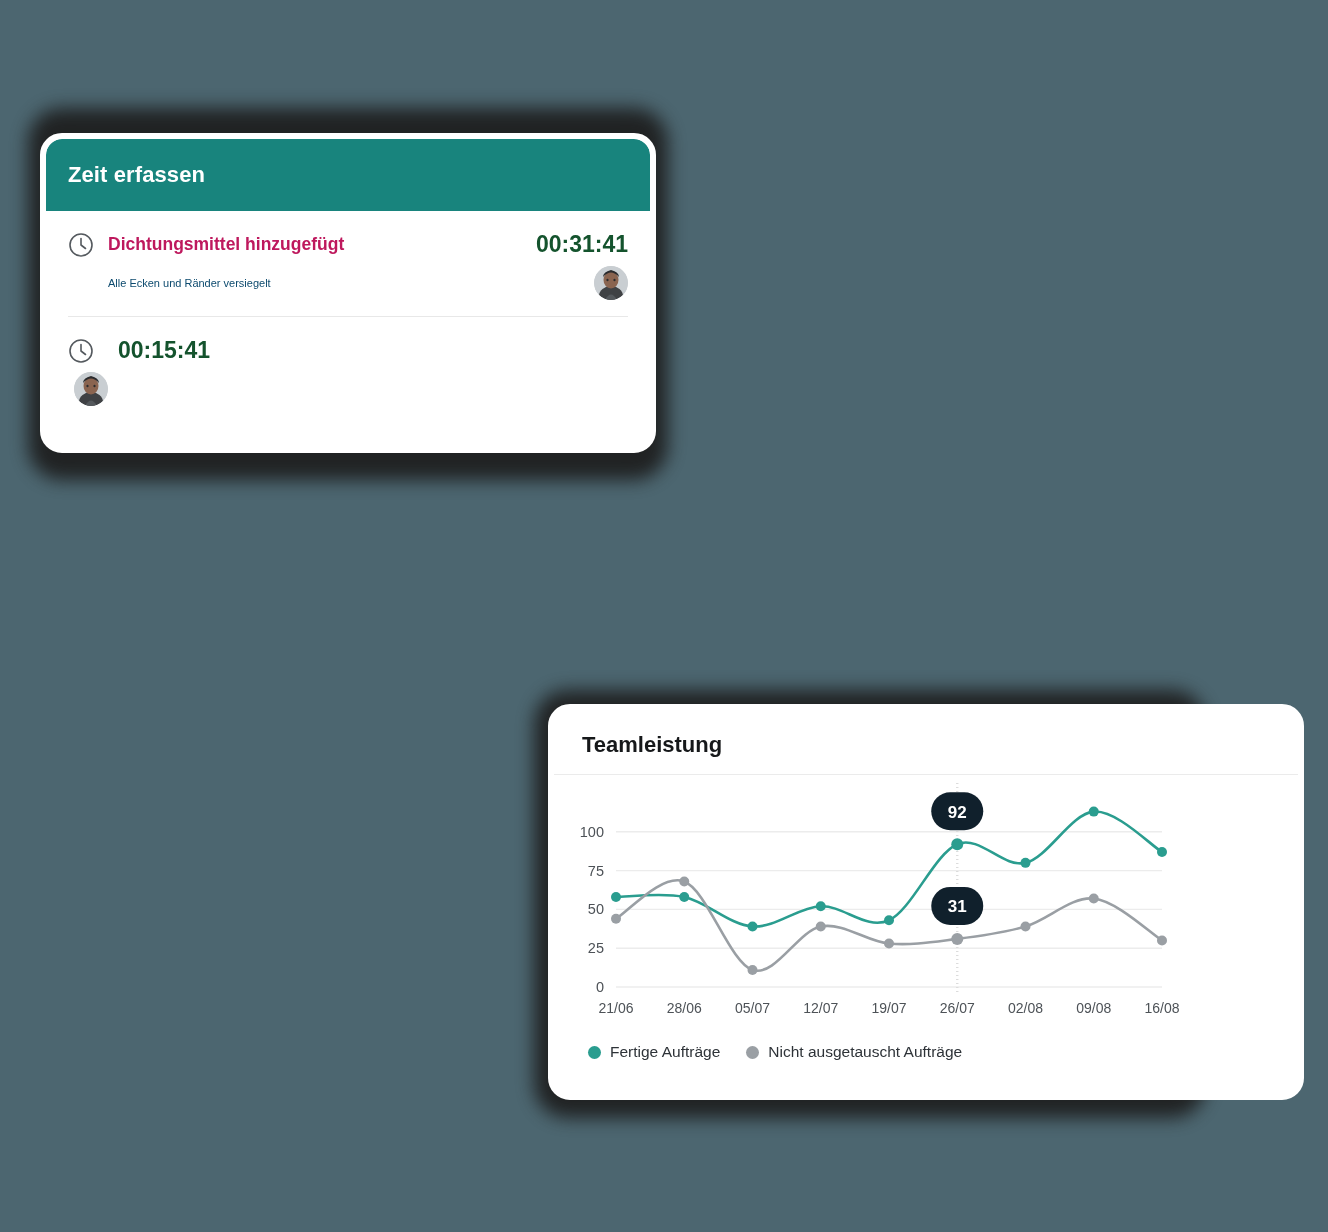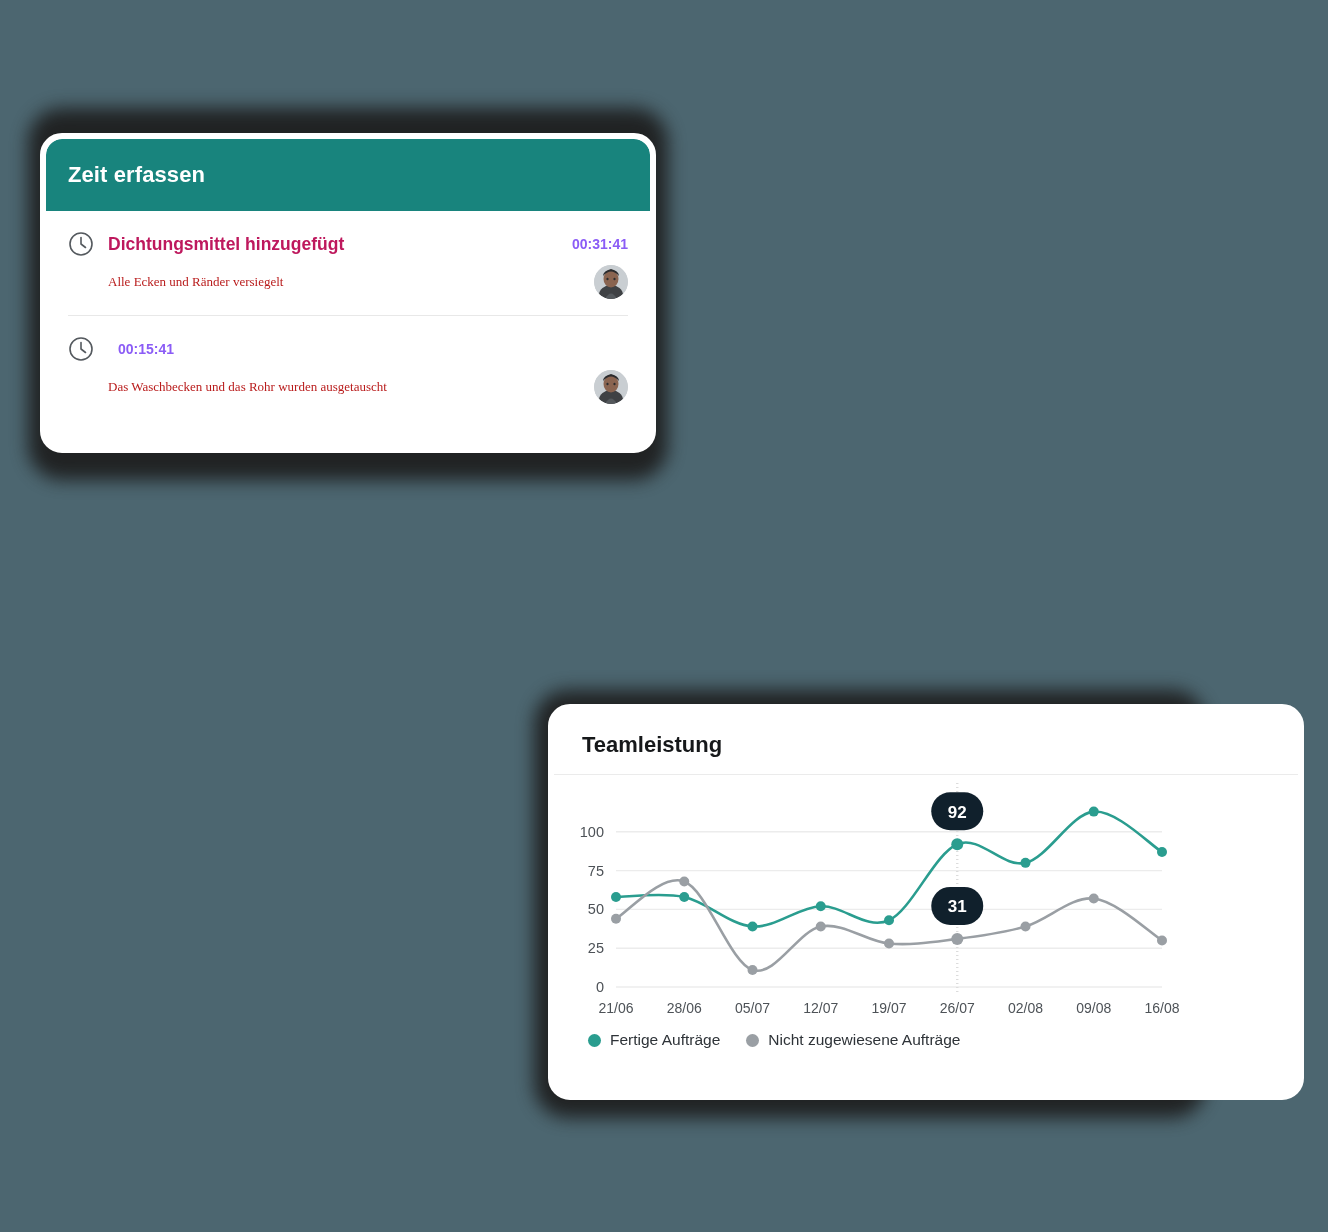--- a/index.html
+++ b/index.html
@@ -57,34 +57,33 @@
   .entry-row1 { display:flex; align-items:center; }
   .clock-icon { width:26px; height:26px; flex:none; margin-right:14px; }
   .entry-title {
     font-size:17.5px;
     font-weight:bold;
     color:#be185d;
     flex:1;
     white-space:nowrap;
   }
   .entry-time {
-    font-size:14px;
+    font-size:23px;
     font-weight:bold;
-    color:#8b5cf6;
+    color:#14532d;
     margin-left:10px;
     white-space:nowrap;
   }
   .entry-row2 { display:flex; align-items:center; margin-top:8px; padding-left:40px; }
   .entry-desc {
-    font-size:13px;
-    color:#b91c1c;
+    font-size:11px;
+    color:#0c4a6e;
     flex:1;
     white-space:nowrap;
     overflow:hidden;
-    font-family:Liberation Serif, serif;
   }
   .avatar {
     width:34px; height:34px; border-radius:50%;
     flex:none; margin-left:-34px; overflow:hidden;
     background:#cfd3d6;
   }
 
   
   #chart-card-wrap { left:534px; top:690px; width:672px; height:428px; }
   #chart-card-shadow { left:0; top:0; width:672px; height:428px; }
@@ -96,21 +95,21 @@
 
   .chart-body { position:relative; height:250px; }
   .chart-svg { display:block; }
 
   .chart-legend {
     display:flex;
     align-items:center;
     padding:6px 0 0 34px;
     gap:26px;
   }
-  .legend-item { display:flex; align-items:center; }
+  .legend-item { display:flex; align-items:center;margin-top:12px; }
   .legend-dot { width:13px; height:13px; border-radius:50%; margin-right:9px; flex:none; }
   .legend-label { font-size:15.5px; color:#2e3338; }
 </style>
 </head>
 <body>
 
 <div class="card-wrap" id="time-card-wrap">
   <div class="card-shadow" id="time-card-shadow"></div>
   <div class="card" id="time-card">
 
@@ -158,21 +157,20 @@
         <div class="entry-row1">
           <span class="clock-icon">
             <svg viewBox="0 0 26 26" width="26" height="26">
               <circle cx="13" cy="13" r="11" fill="none" stroke="#54595e" stroke-width="1.6"></circle>
               <path d="M13 6.5 V13 L17.5 16.5" fill="none" stroke="#54595e" stroke-width="1.6" stroke-linecap="round" stroke-linejoin="round"></path>
             </svg>
           </span>
           <span class="entry-time">00:15:41</span>
         </div>
         <div class="entry-row2">
-          <span class="entry-desc">Das Waschbecken und das Rohr wurden ausgetauscht</span>
           <span class="avatar">
             <svg viewBox="0 0 34 34" width="34" height="34">
               <defs>
                   <clipPath id="avclip2">
                     <circle cx="17" cy="17" r="17"></circle>
                   </clipPath>
                 </defs>
               <g clip-path="url(#avclip2)">
                 <rect width="34" height="34" fill="#c9ced2"></rect>
                 <ellipse cx="17" cy="30" rx="12" ry="10" fill="#3f4144"></ellipse>
@@ -253,18 +251,18 @@
         </svg>
     </div>
 
     <div class="chart-legend">
       <div class="legend-item">
         <span class="legend-dot" style="background:#2a9d8f"></span>
         <span class="legend-label">Fertige Aufträge</span>
       </div>
       <div class="legend-item">
         <span class="legend-dot" style="background:#9a9fa4"></span>
-        <span class="legend-label">Nicht zugewiesene Aufträge</span>
+        <span class="legend-label">Nicht ausgetauscht Aufträge</span>
       </div>
     </div>
 
   </div>
 </div>
 
 </body></html>

